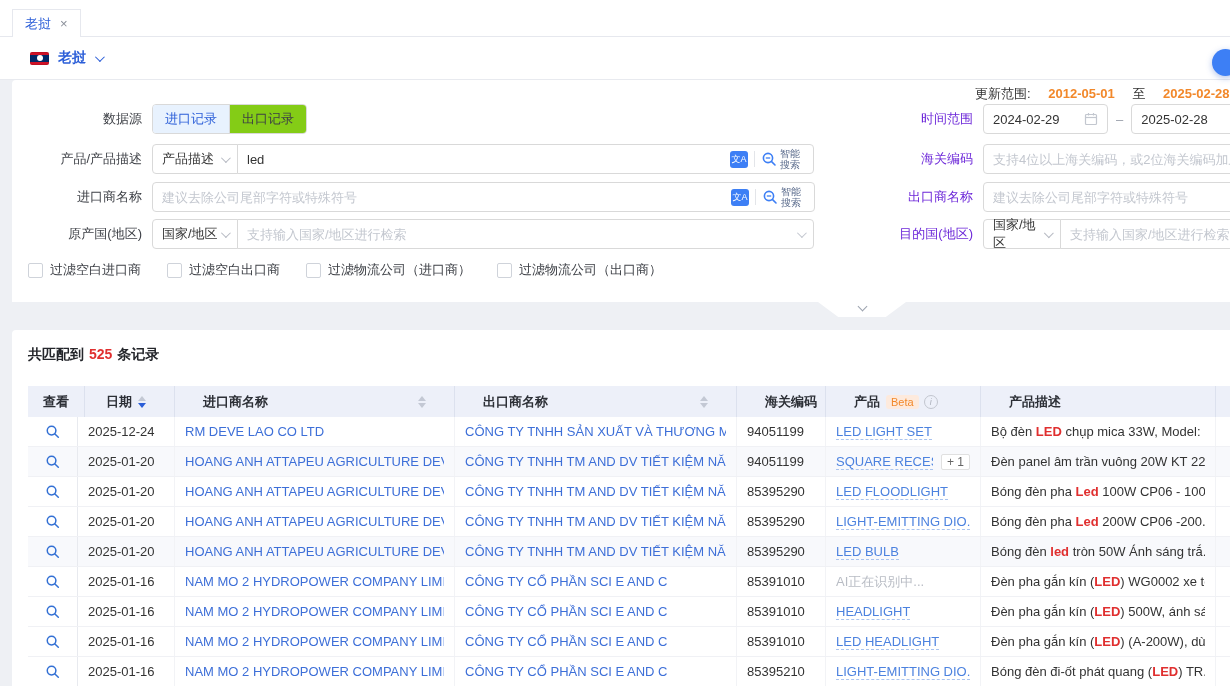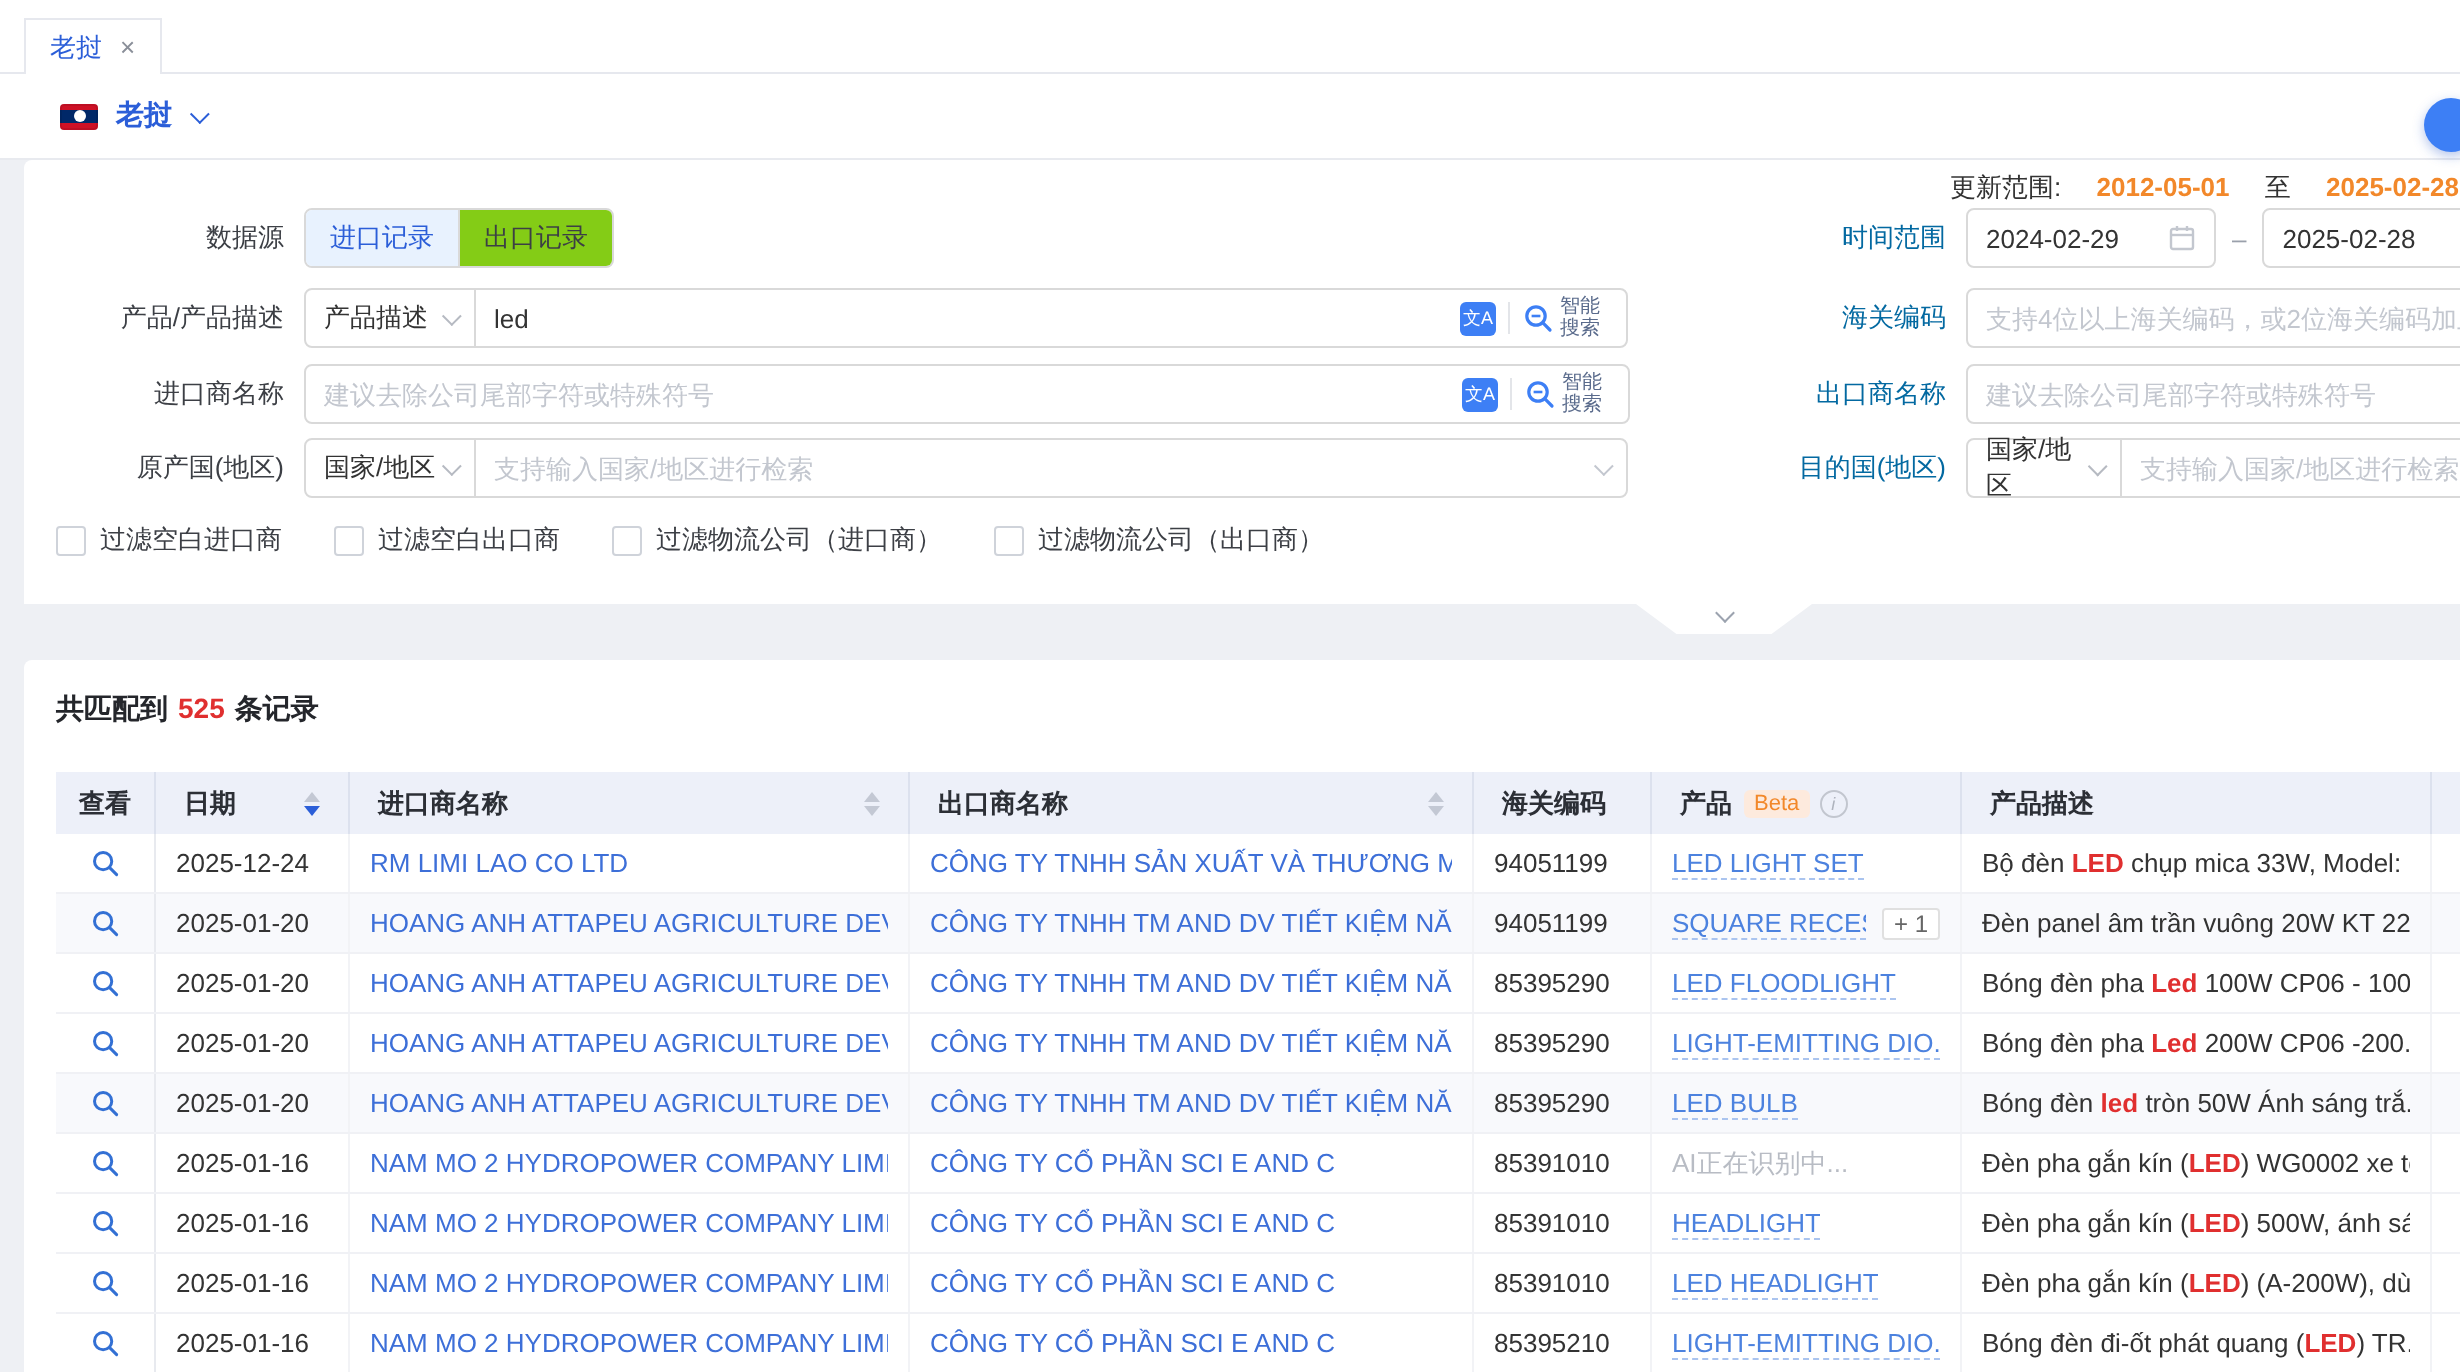--- a/index.html
+++ b/index.html
@@ -27,21 +27,21 @@
   .country-name { color:#2b5ed8; font-weight:bold; font-size:14px; }
   .chev { display:inline-block; width:7px; height:7px; border-right:1.6px solid #2b5ed8; border-bottom:1.6px solid #2b5ed8; transform:rotate(45deg) translateY(-2px); }
   .float-btn { position:absolute; left:1212px; top:49px; width:27px; height:27px; border-radius:50%; background:#3d7ff5; z-index:5; box-shadow:0 2px 6px rgba(40,90,200,.35); cursor:pointer; }
   
   .filter-card { position:absolute; left:12px; top:80px; width:1218px; height:222px; background:#fff; border-radius:4px 0 0 0; }
   .update-range { position:absolute; left:963px; top:5px; white-space:nowrap; }
   .update-range b { color:#f2882a; margin:0 14px; }
   .frow { position:absolute; left:0; width:1218px; height:30px; display:flex; align-items:center; }
   .flabel { width:130px; margin-right:10px; text-align:right; color:#3c3f45; flex:none; }
   .rgroup { position:absolute; left:871px; top:0; height:30px; display:flex; align-items:center; }
-  .rlabel { width:90px; margin-right:10px; text-align:right; color:#0369a1; flex:none; }
+  .rlabel { width:90px; margin-right:10px; text-align:right; color:#6d28d9; flex:none; }
   .ipt { height:30px; border:1px solid #d9d9d9; border-radius:4px; background:#fff; display:flex; align-items:center; padding:0 9px; gap:6px; }
   .ipt input { border:none; outline:none; background:transparent; font:inherit; color:#333; flex:1; min-width:0; padding:0; }
   .ipt input::placeholder { color:#c3c7cf; }
   .sel { height:30px; border:1px solid #d9d9d9; border-radius:4px; background:#fff; display:flex; align-items:center; justify-content:space-between; padding:0 9px; cursor:pointer; }
   .sel .chev-g { width:7px; height:7px; border-right:1.4px solid #b6bac2; border-bottom:1.4px solid #b6bac2; transform:rotate(45deg) translateY(-2px); }
   .group { display:flex; }
   .group .sel { border-radius:4px 0 0 4px; width:86px; flex:none; }
   .group .ipt { border-radius:0 4px 4px 0; margin-left:-1px; }
   .seg { display:flex; border:1px solid #d9d9d9; border-radius:4px; overflow:hidden; height:30px; }
   .seg-opt { padding:0 12px; display:flex; align-items:center; cursor:pointer; background:#84cc16; color:#3c3f45; }
@@ -58,21 +58,21 @@
   .cbitem { display:flex; align-items:center; gap:7px; cursor:pointer; color:#3c3f45; }
   .cb { width:15px; height:15px; border:1px solid #cfd3da; border-radius:2px; background:#fff; flex:none; }
   .notch { position:absolute; left:806px; bottom:-15px; width:88px; height:15px; background:#fff; clip-path:polygon(0 0,100% 0,77% 100%,23% 100%); display:flex; align-items:flex-start; justify-content:center; cursor:pointer; }
   .notch .chev-g { width:7px; height:7px; border-right:1.6px solid #9ca3af; border-bottom:1.6px solid #9ca3af; transform:rotate(45deg); margin-top:1px; }
   
   .results-card { position:absolute; left:12px; top:330px; width:1218px; height:356px; background:#fff; border-radius:4px 0 0 0; padding:16px 0 0 16px; }
   .count-line { font-size:14px; font-weight:bold; color:#24262b; }
   .count-line .num { color:#e02f2f; margin:0 5px; }
   .grid { display:grid; grid-template-columns:50px 97px 280px 282px 89px 155px 235px 120px; width:1308px; }
   .thead { margin-top:22px; background:#edf0f9; height:31px; font-weight:bold; color:#2c2f36; }
-  .th { display:flex; align-items:center; padding:0 14px; border-right:1px solid #dce1ee; overflow:hidden; white-space:nowrap; }
+  .th { display:flex; align-items:center; padding:0 28px; border-right:1px solid #dce1ee; overflow:hidden; white-space:nowrap; }
   .th.center { justify-content:center; }
   .th.sortable { justify-content:space-between; cursor:pointer; }
   .sorter { display:flex; flex-direction:column; gap:2px; margin-left:6px; }
   .car-up { width:0; height:0; border-left:4px solid transparent; border-right:4px solid transparent; border-bottom:5px solid #c3c8d4; }
   .car-dn { width:0; height:0; border-left:4px solid transparent; border-right:4px solid transparent; border-top:5px solid #c3c8d4; }
   .car-dn.active { border-top-color:#2b5ed8; }
   .beta { background:#fdeadd; color:#f2882a; font-weight:normal; font-size:11px; padding:1px 5px; border-radius:3px; margin-left:6px; }
   .info-i { width:14px; height:14px; border:1px solid #c2c6cf; border-radius:50%; color:#aeb3bd; font-size:9px; font-weight:normal; display:inline-flex; align-items:center; justify-content:center; margin-left:5px; }
   .info-i::after { content:"i"; font-style:italic; }
   .tr { height:30px; border-bottom:1px solid #f0f1f5; background:#fff; }
@@ -283,21 +283,21 @@
 
   <div class="grid tr">
     <div class="td center c-view">
         <svg width="15" height="15" viewBox="0 0 16 16">
           <circle cx="7" cy="7" r="4.6" fill="none" stroke="#3370d4" stroke-width="1.6"></circle>
           <line x1="10.6" y1="10.6" x2="14.2" y2="14.2" stroke="#3370d4" stroke-width="1.6" stroke-linecap="round"></line>
         </svg>
       </div>
     <div class="td">2025-12-24</div>
     <div class="td">
-        <a class="lnk">RM LIMI LAO CO LTD</a>
+        <a class="lnk">RM DEVE LAO CO LTD</a>
       </div>
     <div class="td">
         <a class="lnk">CÔNG TY TNHH SẢN XUẤT VÀ THƯƠNG M...</a>
       </div>
     <div class="td">94051199</div>
     <div class="td">
         <span class="prod">LED LIGHT SET</span>
       </div>
     <div class="td">
         <span class="desc-txt"><span>Bộ đèn </span><span class="kw">LED</span><span> chụp mica 33W, Model: P...</span></span>

